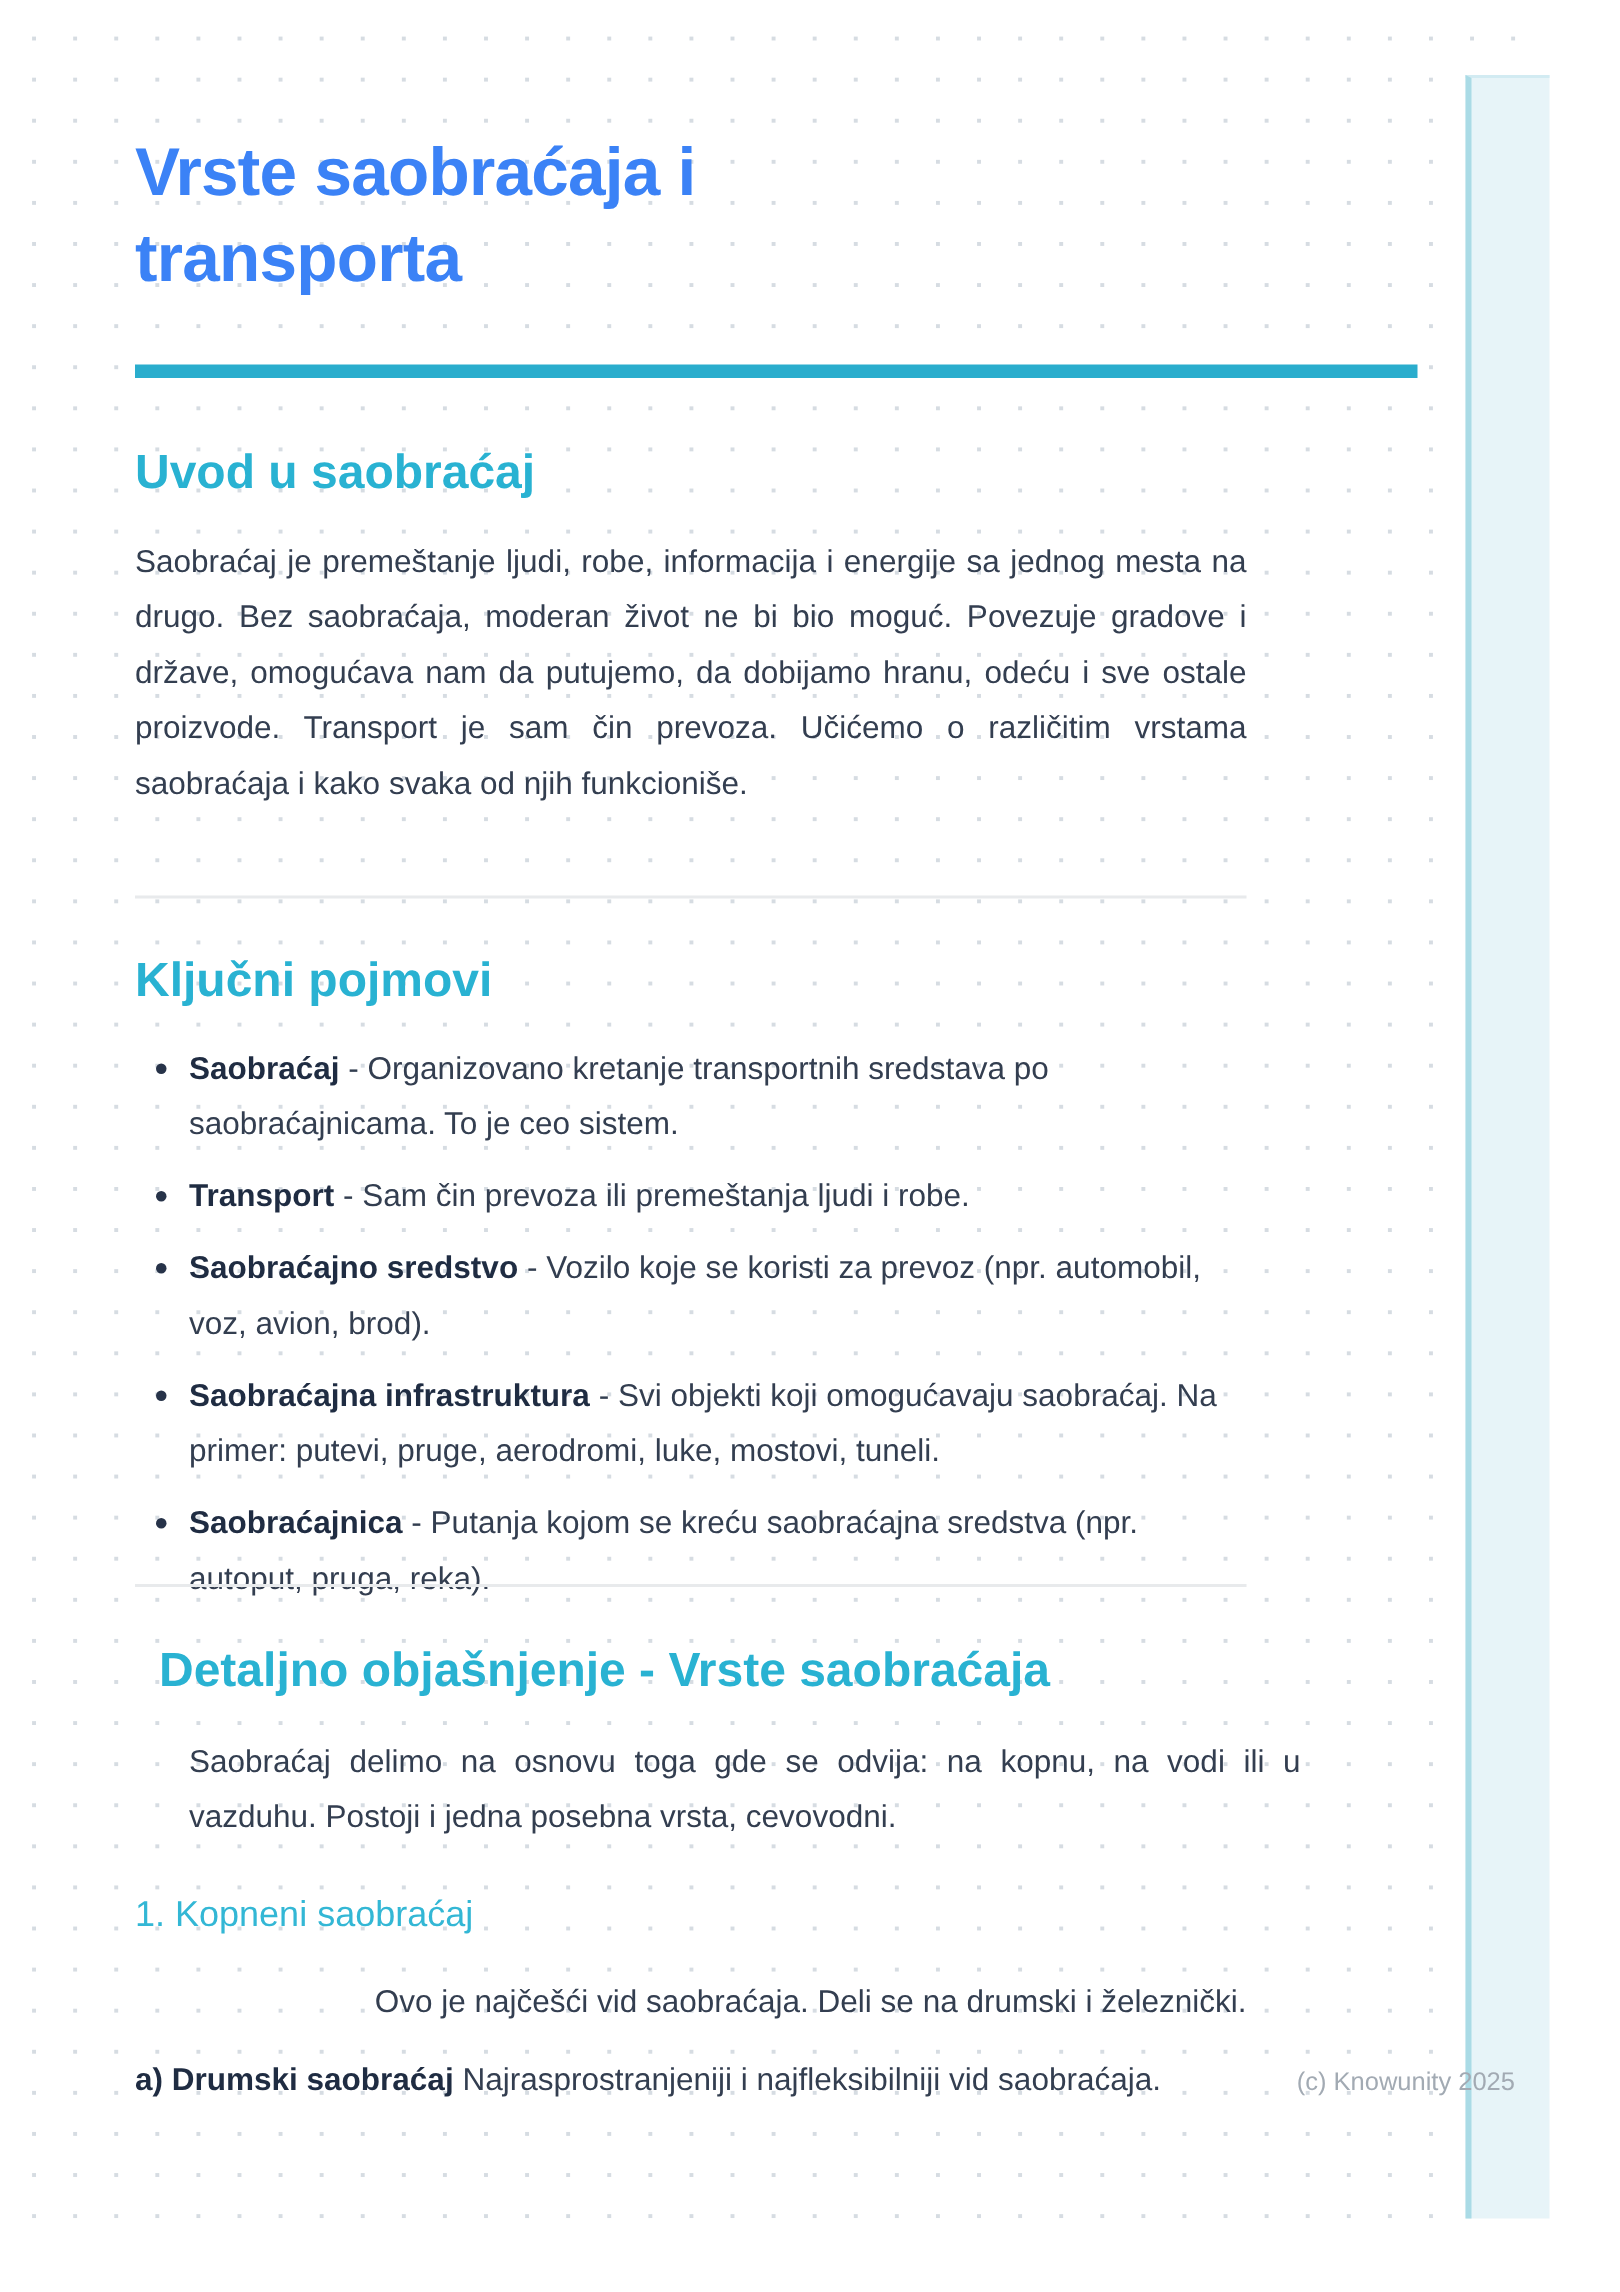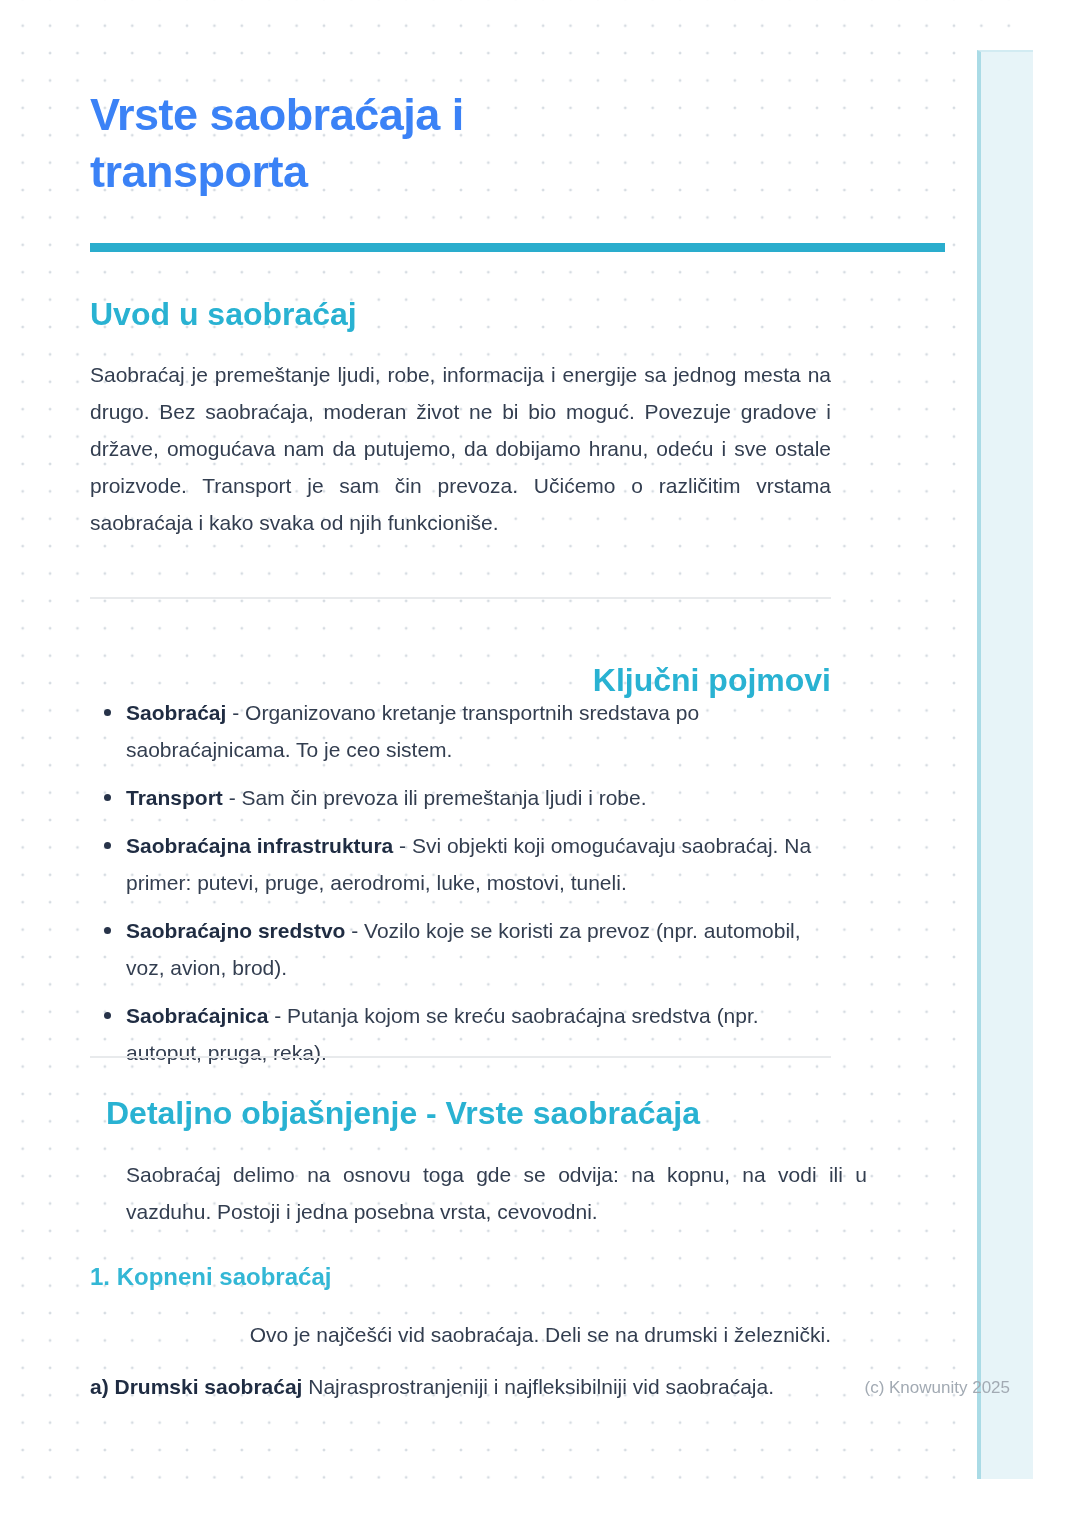--- a/index.html
+++ b/index.html
@@ -46,26 +46,26 @@
     width: 855px; height: 9px;
     background: #2aadcd;
   }
   .h2 {
     font-size: 32px;
     line-height: 35px;
     font-weight: 700;
     color: #29b2d2;
   }
   .h2-uvod     { top: 297px; }
-  .h2-kljucni  { top: 663px; text-align: right; }
+  .h2-kljucni  { top: 636px; }
   .h2-detaljno { top: 1096px; margin-left: 16px; }
   .h3 {
     font-size: 24px;
     line-height: 30px;
-    font-weight: 700;
+    font-weight: 400;
     color: #33b7d5;
   }
   .h3-kopneni { top: 1262px; }
 
   .body-p {
     font-size: 21px;
     line-height: 37px;
     text-align: justify;
     color: #333e50;
   }
@@ -127,24 +127,24 @@
 <h2 class="abs h2 h2-kljucni">Ključni pojmovi</h2>
 
 <ul class="abs terms">
   <li>
     <span class="bullet-dot"></span><strong>Saobraćaj</strong><span> - Organizovano kretanje transportnih sredstava po saobraćajnicama. To je ceo sistem.</span>
   </li>
   <li>
     <span class="bullet-dot"></span><strong>Transport</strong><span> - Sam čin prevoza ili premeštanja ljudi i robe.</span>
   </li>
   <li>
-    <span class="bullet-dot"></span><strong>Saobraćajna infrastruktura</strong><span> - Svi objekti koji omogućavaju saobraćaj. Na primer: putevi, pruge, aerodromi, luke, mostovi, tuneli.</span>
+    <span class="bullet-dot"></span><strong>Saobraćajno sredstvo</strong><span> - Vozilo koje se koristi za prevoz (npr. automobil, voz, avion, brod).</span>
   </li>
   <li>
-    <span class="bullet-dot"></span><strong>Saobraćajno sredstvo</strong><span> - Vozilo koje se koristi za prevoz (npr. automobil, voz, avion, brod).</span>
+    <span class="bullet-dot"></span><strong>Saobraćajna infrastruktura</strong><span> - Svi objekti koji omogućavaju saobraćaj. Na primer: putevi, pruge, aerodromi, luke, mostovi, tuneli.</span>
   </li>
   <li>
     <span class="bullet-dot"></span><strong>Saobraćajnica</strong><span> - Putanja kojom se kreću saobraćajna sredstva (npr. autoput, pruga, reka).</span>
   </li>
 </ul>
 
 <div class="abs divider divider-2"></div>
 
 <h2 class="abs h2 h2-detaljno">Detaljno objašnjenje - Vrste saobraćaja</h2>
 <p class="abs body-p p-detaljno">Saobraćaj delimo na osnovu toga gde se odvija: na kopnu, na vodi ili u vazduhu. Postoji i jedna posebna vrsta, cevovodni.</p>

